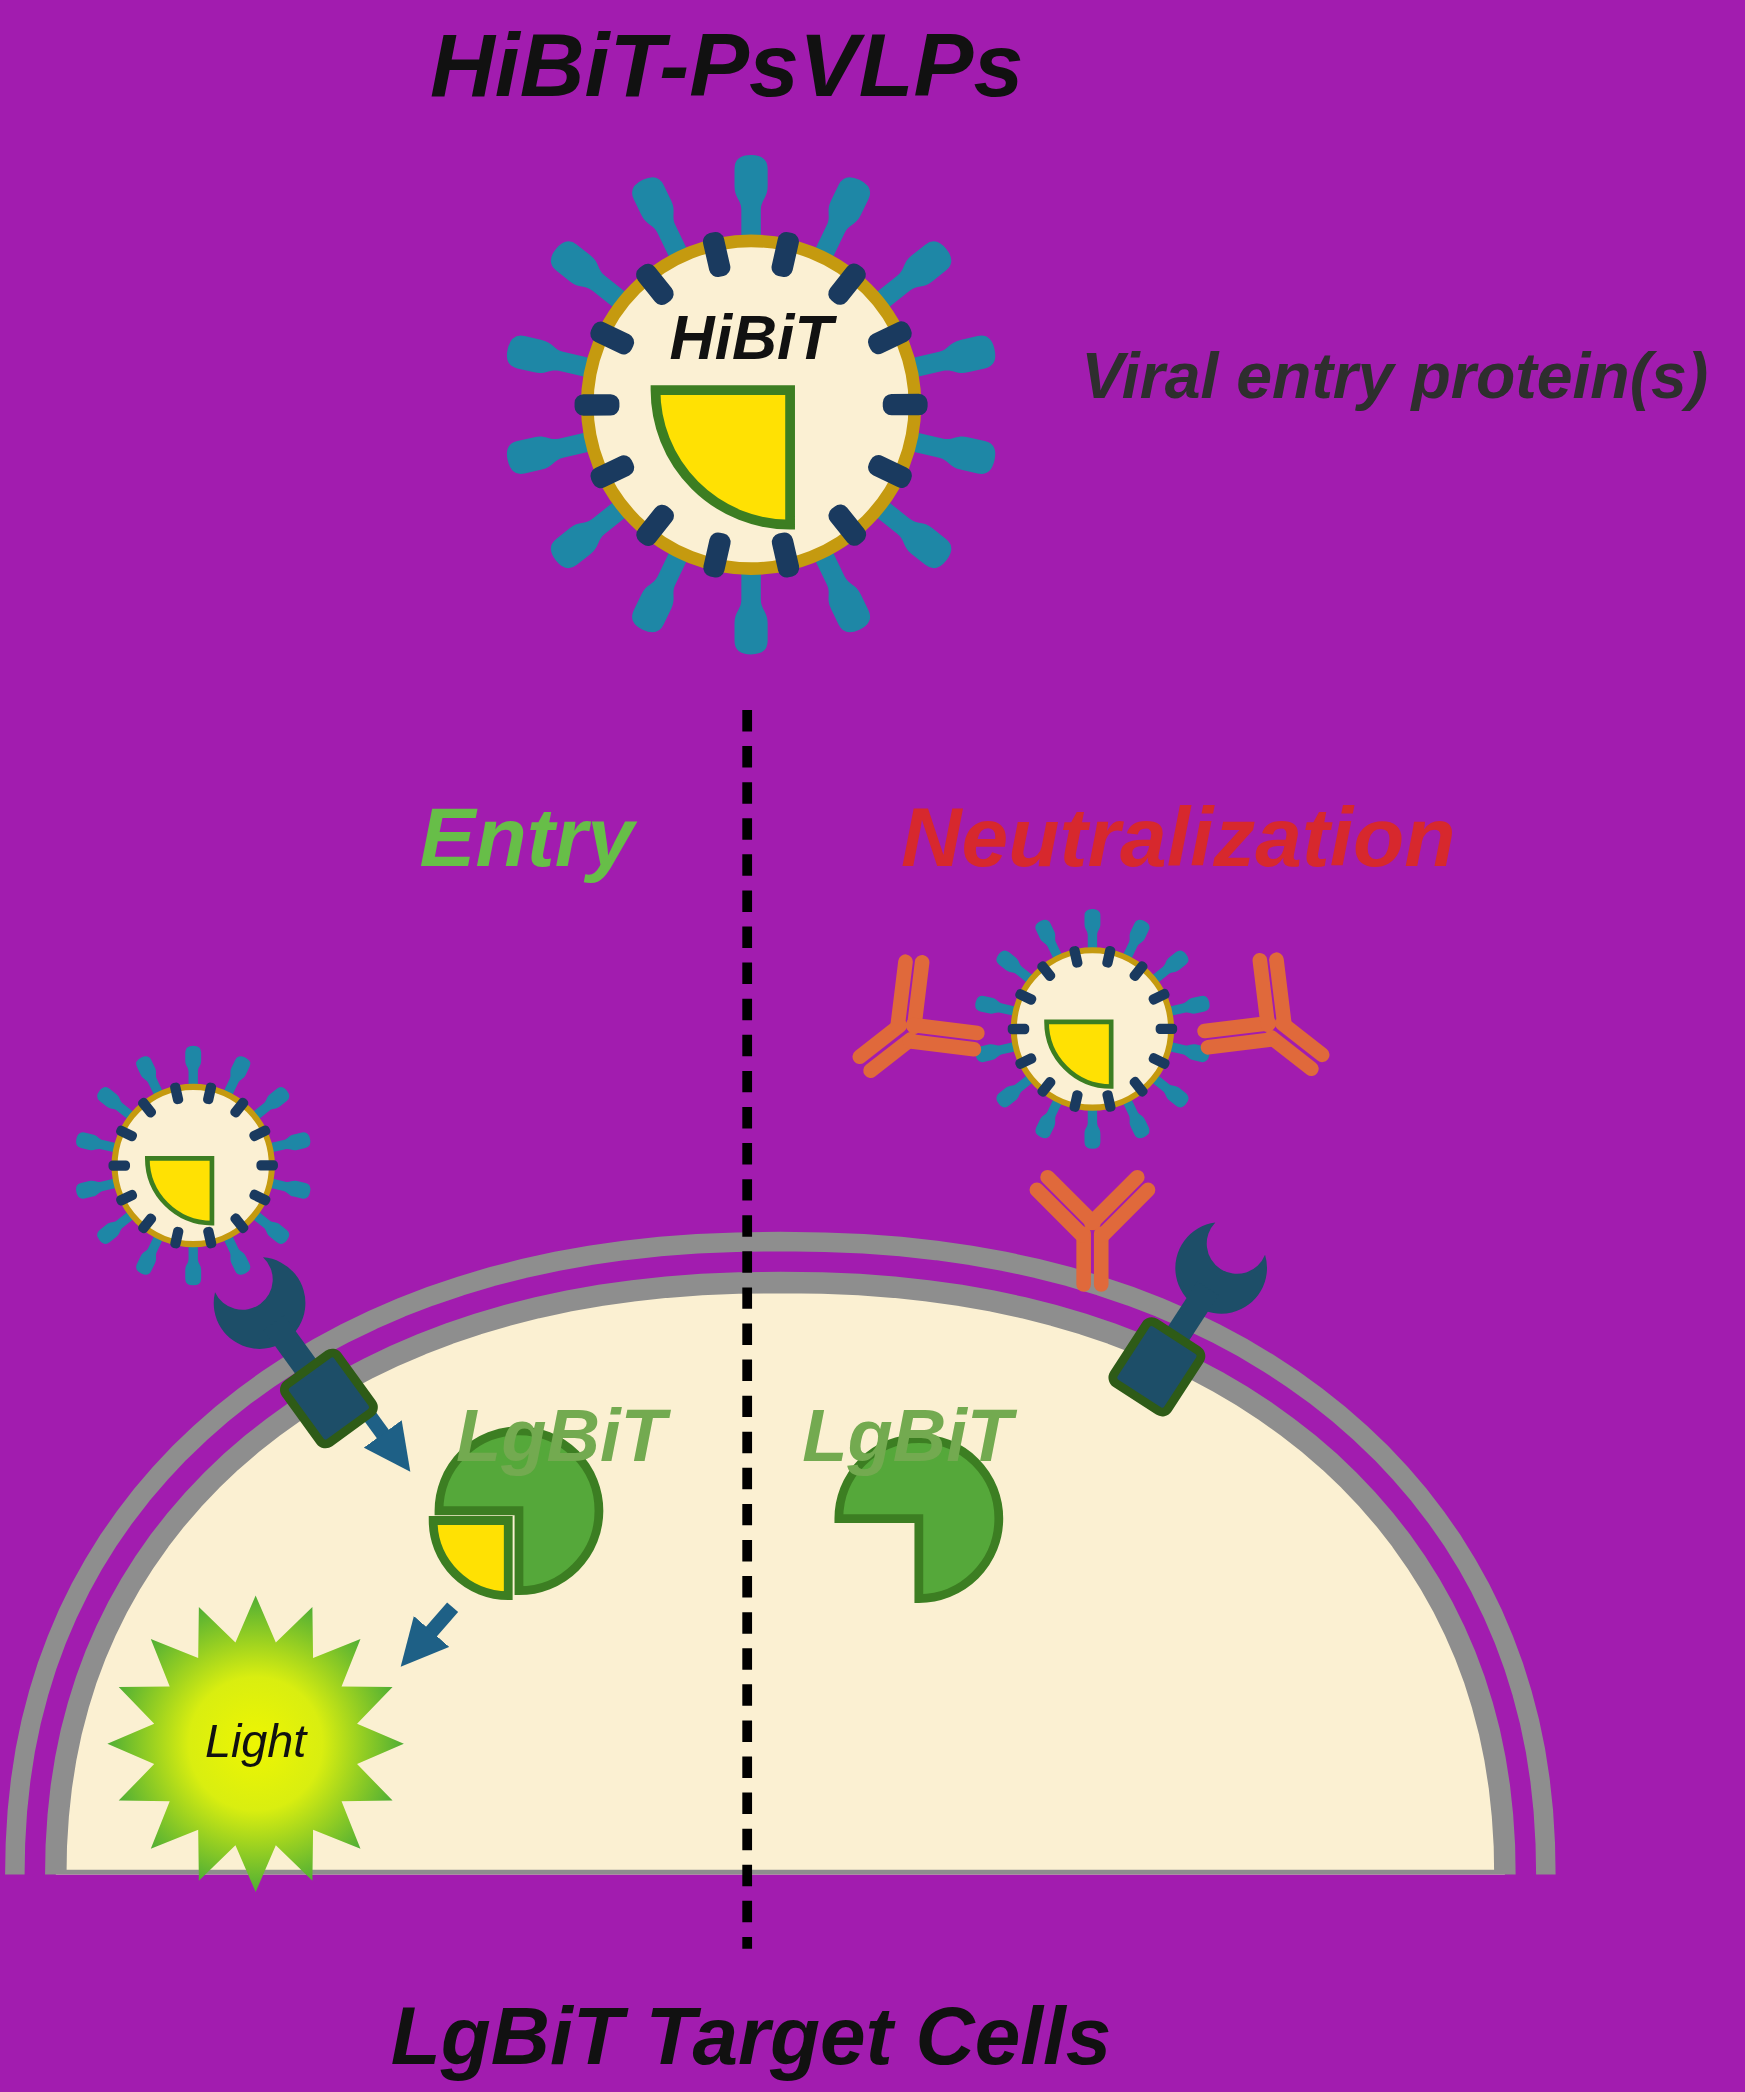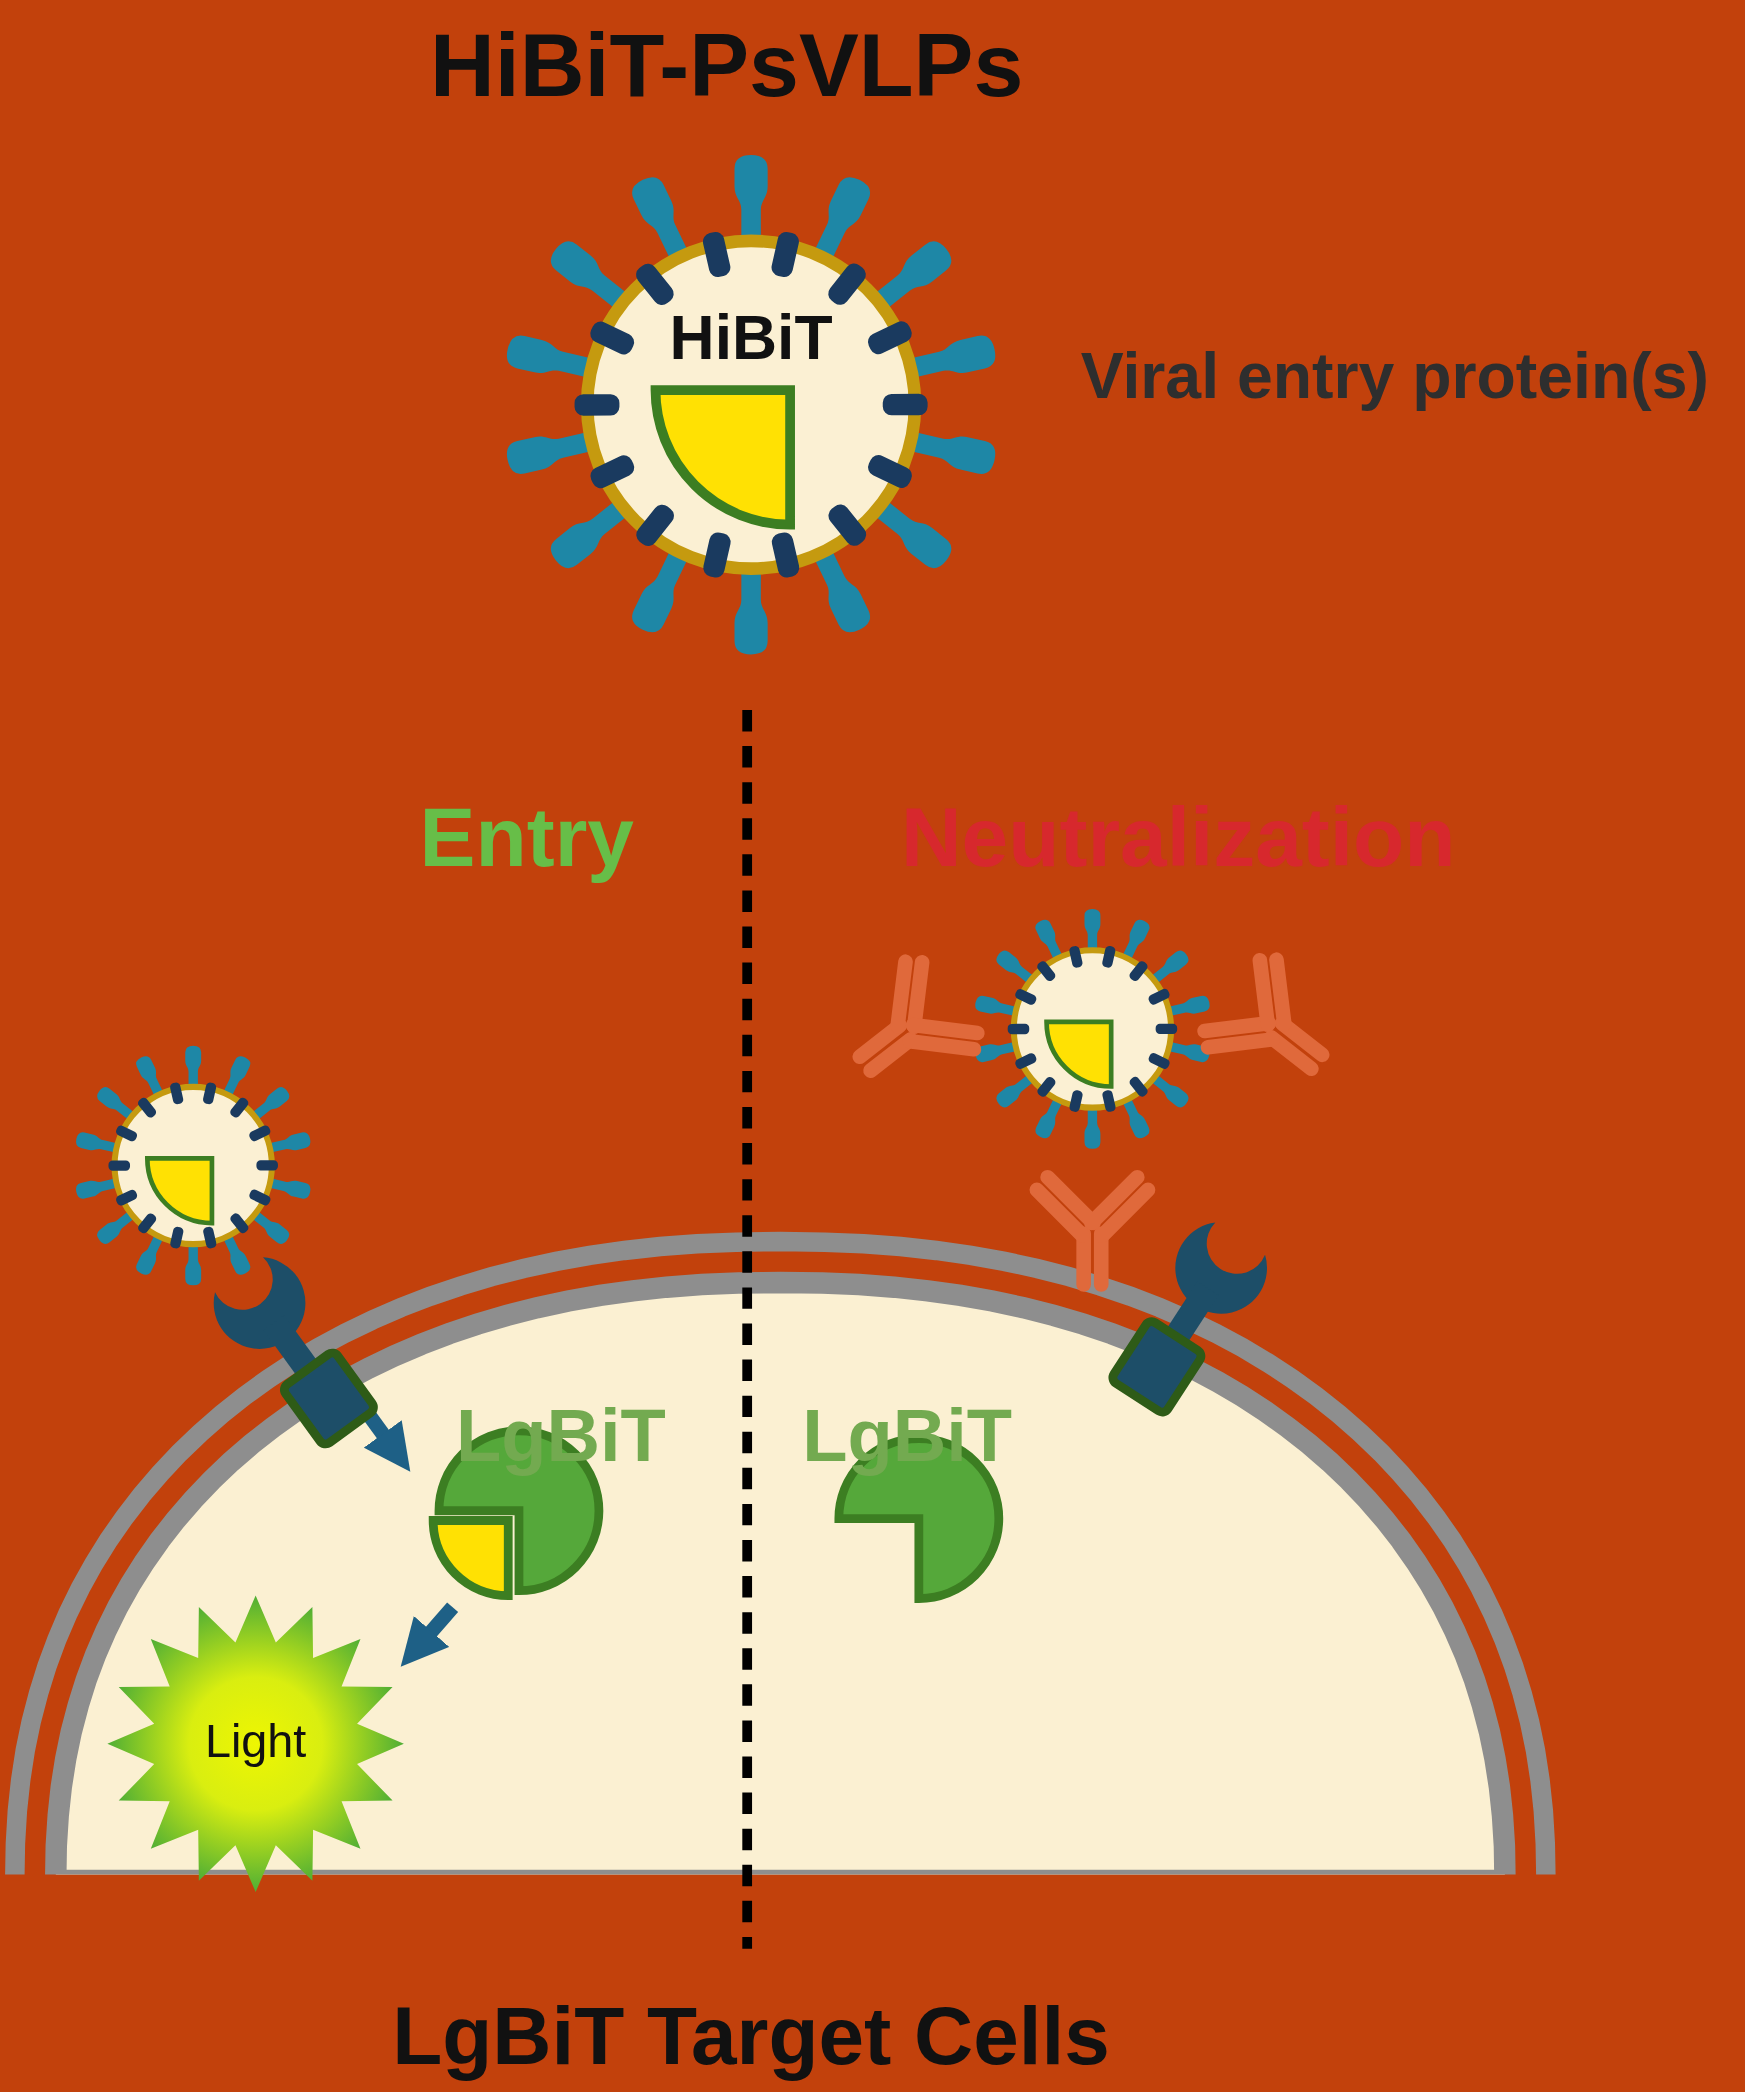--- a/index.html
+++ b/index.html
@@ -5,21 +5,21 @@
   :root{
     --spike-teal:#1E87A6; --membrane-navy:#1A3A5F; --envelope-gold:#C59A0F;
     --virus-interior:#FBF0D3; --hibit-yellow:#FFE103; --outline-green:#3C7E22;
     --pacman-green:#55A83A; --label-green:#73AA50; --entry-green:#67BE48;
     --neutralization-red:#D7282D; --antibody-orange:#E0693B; --receptor-blue:#1D4E68;
     --receptor-outline-green:#2E5B17; --cell-fill:#FBF0D2; --membrane-gray:#8E8E8E;
     --arrow-blue:#1E6086; --light-center:#EEF602; --light-edge:#4FAE35;
     --text-black:#111111; --text-dark-gray:#2E2E2E; --divider-black:#000000;
   }
   html,body{margin:0;padding:0;background:#ffffff;}
-  .fig{width:1746px;height:2093px;position:relative;background:#c2410c;}
+  .fig{width:1746px;height:2093px;position:relative;background:#a21caf;font-style:italic;}
   svg{display:block;font-family:"Liberation Sans", sans-serif;}
   text{font-family:"Liberation Sans", sans-serif;}
 </style>
 </head>
 <body>
 
 <div class="fig">
 <svg viewBox="0 0 1790 2146" width="1746" height="2093">
   <defs>
     <clipPath id="domeclip">

